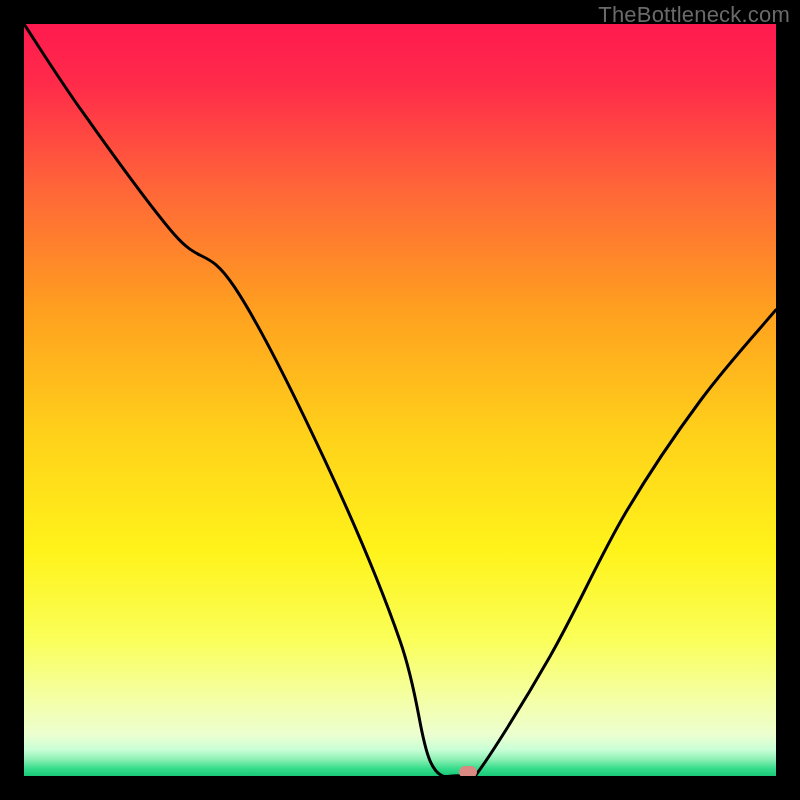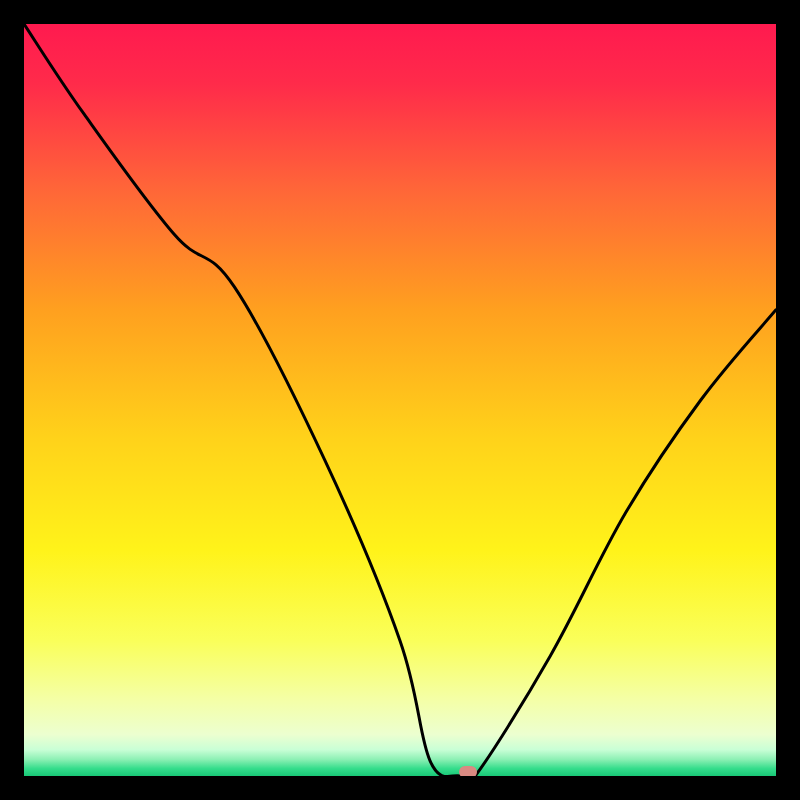--- a/index.html
+++ b/index.html
@@ -52,20 +52,21 @@
     width: 18px;
     height: 12px;
     border-radius: 6px;
     transform: translate(-50%, -50%);
   }
 </style>
 </head>
 <body>
 
 <div class="chart-container">
+  <div class="watermark">TheBottleneck.com</div>
 
   <div class="plot-area">
     <svg class="gradient-bg" viewBox="0 0 752 752" preserveAspectRatio="none">
       <defs>
         <linearGradient id="bgGrad" x1="0" y1="0" x2="0" y2="1">
             <stop offset="0%" stop-color="#ff1a4f"></stop>
             <stop offset="8%" stop-color="#ff2b4a"></stop>
             <stop offset="22%" stop-color="#ff6638"></stop>
             <stop offset="38%" stop-color="#ffa01f"></stop>
             <stop offset="55.00000000000001%" stop-color="#ffd21a"></stop>

